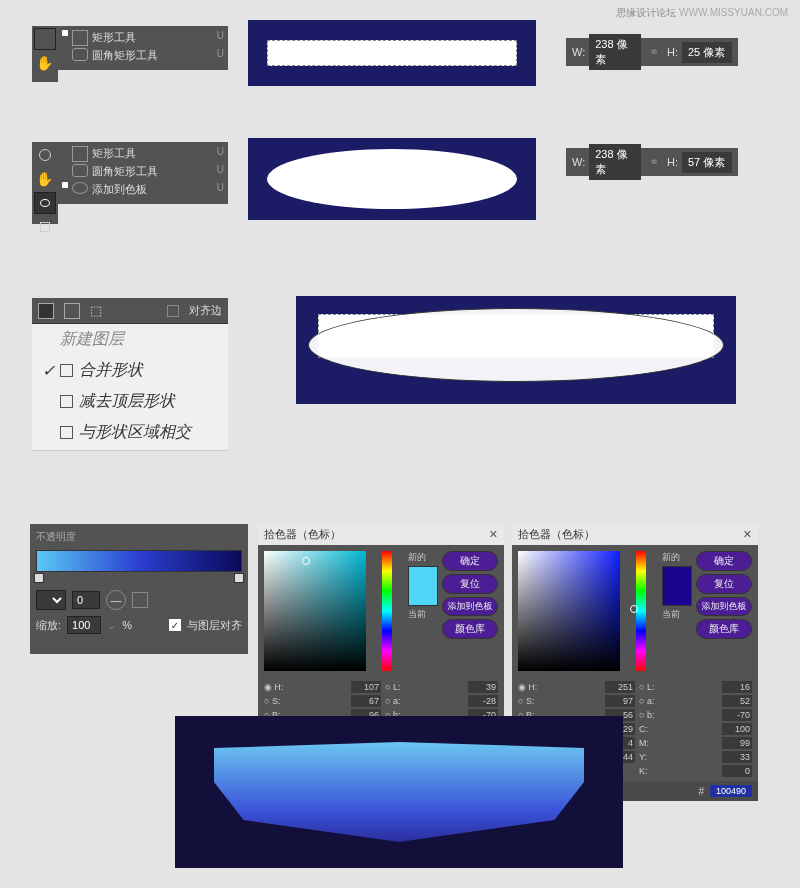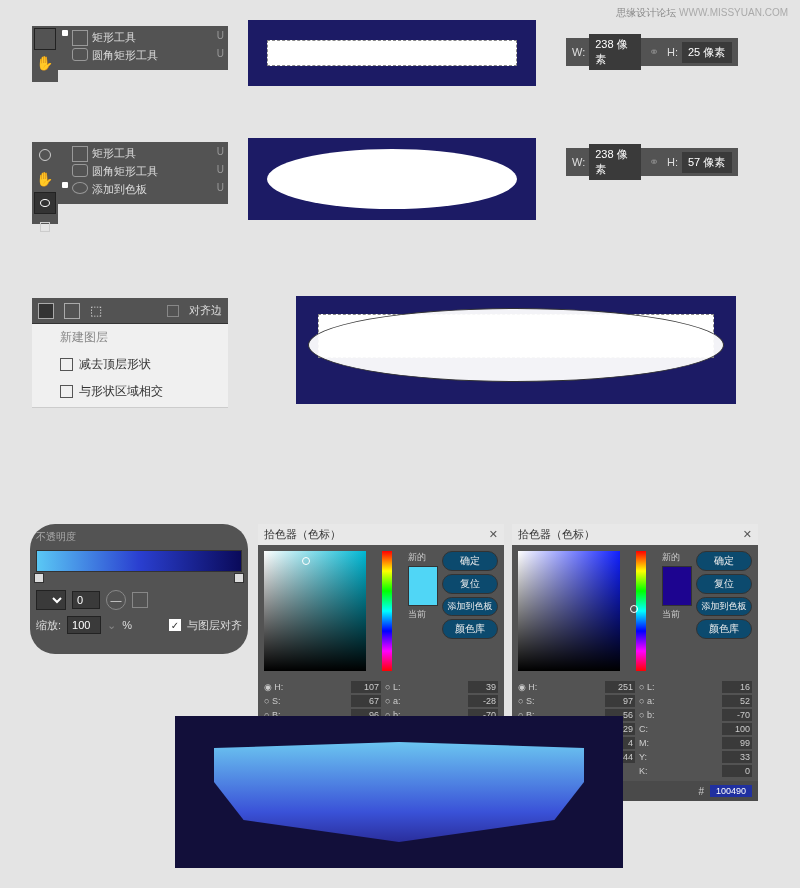--- a/index.html
+++ b/index.html
@@ -31,28 +31,28 @@
 
 
 .canvas { background: #1c1b65; position: absolute; }
 .rect-shape { background: #fff; border: 1px dashed #888; }
 .ellipse-shape { background: #fff; border-radius: 50%; }
 
 
 .ops-bar { background: #535353; display: flex; align-items: center; height: 26px; padding: 0 6px; gap: 10px; border-bottom: 1px solid #333;}
 .ops-btn { width: 16px; height: 16px; border: 1px solid #aaa; }
 .ops-chk { width: 12px; height: 12px; border: 1px solid #888; }
-.ops-menu { background: #f0f0f0; color: #333; font-size: 12px; }
+.ops-menu { background: #f0f0f0; color: #333; font-size: 16px; font-style: italic; }
 .ops-menu .item { display: flex; align-items: center; padding: 5px 16px 5px 28px; gap: 6px; position: relative; }
 .ops-menu .item.sel::before { content: "✓"; position: absolute; left: 10px; }
 .ops-menu .sep { height: 1px; background: #ccc; margin: 2px 0; }
 .ops-menu .ic { width: 13px; height: 13px; border: 1px solid #555; display: inline-block; }
 
 
-.grad-panel { background: #535353; position: absolute; padding: 6px; width: 218px; border-radius: 25px; }
+.grad-panel { background: #535353; position: absolute; padding: 6px; width: 218px; }
 .grad-bar { height: 22px; background: linear-gradient(90deg, #5ac8f5, #2a3fd0, #0a0a5a); border: 1px solid #333; margin: 6px 0 18px; position: relative; }
 .grad-stop { position: absolute; bottom: -12px; width: 10px; height: 10px; background: #ddd; border: 1px solid #333; }
 .grad-row { display: flex; align-items: center; gap: 6px; margin: 6px 0; color: #ddd; font-size: 11px; }
 .grad-row select, .grad-row input { background: #3a3a3a; color: #fff; border: 1px solid #222; font-size: 11px; padding: 2px 4px; }
 .grad-row .circle-btn { width: 20px; height: 20px; border: 1px solid #888; border-radius: 50%; display: flex; align-items: center; justify-content: center; }
 .grad-chk { width: 12px; height: 12px; background: #fff; display: inline-flex; align-items: center; justify-content: center; color: #333; font-size: 10px; }
 
 
 .color-picker { background: #535353; position: absolute; width: 246px; font-size: 10px; }
 .cp-title { background: #e8e8e8; color: #333; padding: 3px 6px; display: flex; justify-content: space-between; align-items: center; font-size: 11px; }
@@ -61,21 +61,21 @@
 .cp-field { width: 120px; height: 120px; position: relative; }
 .cp-cyan { background: linear-gradient(to top, #000, transparent), linear-gradient(to right, #fff, #00b8d4); }
 .cp-blue { background: linear-gradient(to top, #000, transparent), linear-gradient(to right, #fff, #1020ff); }
 .cp-cursor { position: absolute; width: 8px; height: 8px; border: 1px solid #fff; border-radius: 50%; }
 .cp-hue { width: 12px; height: 120px; background: linear-gradient(to bottom, #f00, #ff0, #0f0, #0ff, #00f, #f0f, #f00); }
 .cp-right { flex: 1; display: flex; flex-direction: column; gap: 2px; }
 .cp-swatch-row { display: flex; gap: 4px; align-items: flex-start; }
 .cp-swatch { width: 30px; height: 40px; border: 1px solid #333; display:flex; flex-direction:column;}
 .cp-sw-half { flex:1; }
 .cp-labels { display: flex; flex-direction: column; gap: 1px; font-size: 9px; color: #ccc; }
-.cp-btn { background: #0c4a6e; border: 1px solid #333; border-radius: 10px; padding: 2px 0; color: #eee; font-size: 10px; text-align: center; width: 56px; margin-bottom: 3px; }
+.cp-btn { background: #4c1d95; border: 1px solid #333; border-radius: 10px; padding: 2px 0; color: #eee; font-size: 10px; text-align: center; width: 56px; margin-bottom: 3px; }
 .cp-vals { display: grid; grid-template-columns: auto 30px auto 30px; gap: 2px 4px; font-size: 9px; color: #ccc; padding: 4px 6px; align-items: center; }
 .cp-vals .v { background: #3a3a3a; padding: 1px 2px; text-align: right; }
 .cp-foot { display: flex; align-items: center; gap: 6px; padding: 3px 6px; background: #4a4a4a; }
 .cp-hex { background: #1473e6; color: #fff; padding: 1px 6px; font-size: 9px; }
 .cp-hex.blue2 { background: #2030a0; }
 
 
 .result { position: absolute; left: 175px; top: 716px; width: 448px; height: 152px; background: #120f3a; display: flex; align-items: center; justify-content: center; }
 .result-shape { width: 370px; height: 100px; background: linear-gradient(180deg, #6bc5f0, #3a52d8 70%, #2a2e9c); clip-path: polygon(0 6%, 50% 0, 100% 6%, 100% 40%, 92% 78%, 50% 100%, 8% 78%, 0 40%); border-radius: 4px; }
 </style>
@@ -170,20 +170,24 @@
     <div class="ops-btn" style="background:#333"></div>
     <div class="ops-btn"></div>
     <div style="color:#ddd;font-size:13px;">⬚</div>
     <div style="flex:1"></div>
     <div class="ops-chk"></div>
     <span style="color:#ddd">对齐边</span>
   </div>
   <div class="ops-menu">
     <div class="item">
         <span style="color:#888">新建图层</span>
+      </div>
+    <div class="item sel">
+        <span class="ic"></span>
+        <span>合并形状</span>
       </div>
     <div class="item">
         <span class="ic"></span>
         <span>减去顶层形状</span>
       </div>
     <div class="item">
         <span class="ic"></span>
         <span>与形状区域相交</span>
       </div>
     <div class="sep"></div>

